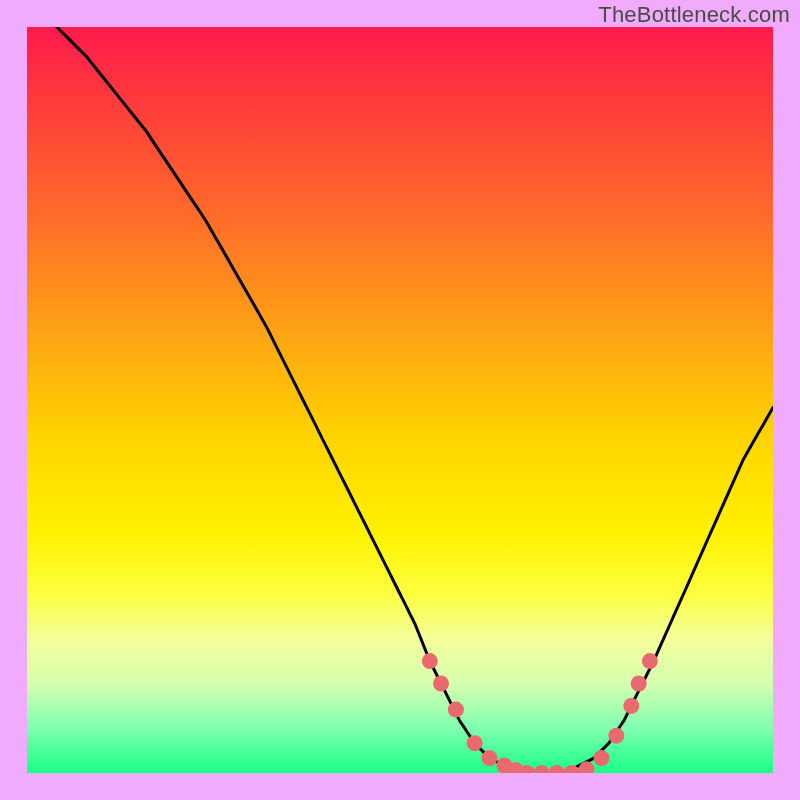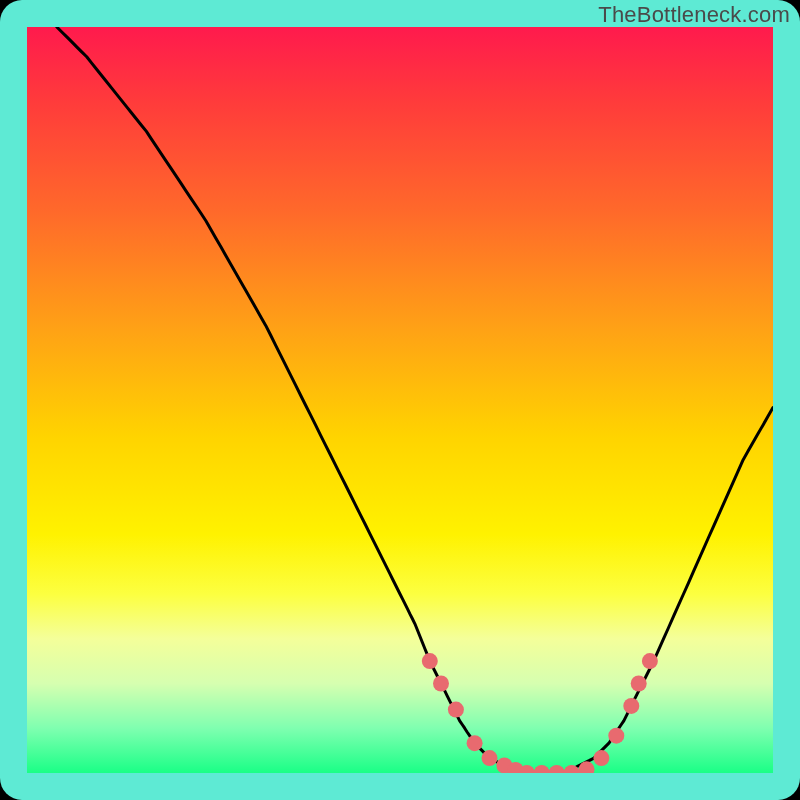--- a/index.html
+++ b/index.html
@@ -1,22 +1,21 @@
 <!DOCTYPE html>
 <html><head>
 <meta charset="utf-8">
 <style>
   * { margin: 0; padding: 0; box-sizing: border-box; }
   html, body { width: 800px; height: 800px; overflow: hidden; background: #000; }
   .frame {
     position: relative;
     width: 800px;
     height: 800px;
-    background: #5eead4;
-    border-radius: 22px;
+    background: #f0abfc;
   }
   .plot {
     position: absolute;
     left: 27px;
     top: 27px;
     width: 746px;
     height: 746px;
     background: linear-gradient(to bottom,
       #ff1a4d 0%,
       #ff3b3b 10%,

